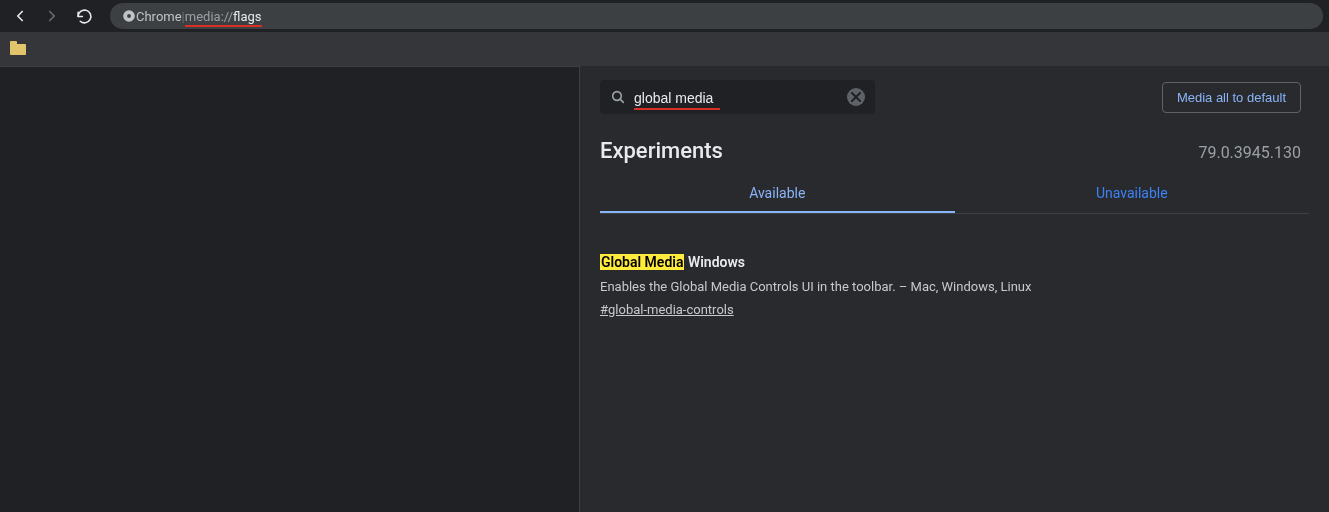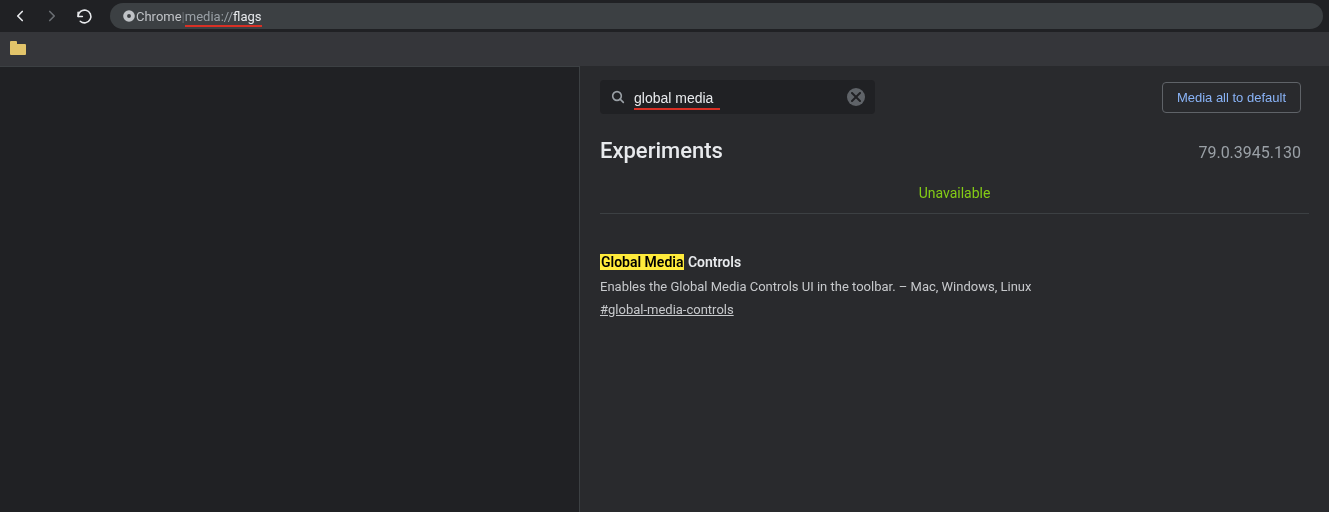--- a/index.html
+++ b/index.html
@@ -134,21 +134,21 @@
   .version { color:#9aa0a6; font-size:16px;text-align:center; }
   .tabs {
     display:flex;
     padding: 18px 20px 0 20px;
   }
   .tab {
     flex:1;
     text-align:center;
     padding-bottom:12px;
     font-size:14px;
-    color:#84cc16;
+    color:#3b82f6;
     cursor:pointer;
     position:relative;
   }
   .tab.active { color:#8ab4f8; }
   .tab.active::after {
     content:""; position:absolute; left:0; right:0; bottom:0; height:2px; background:#8ab4f8;
   }
   .tabline { height:1px; background:#3c4043; margin: 0 20px; }
   .flag {
     display:flex;
@@ -242,28 +242,29 @@
       <div class="spacer"></div>
       <button class="reset-btn">Media all to default</button>
     </div>
 
     <div class="head-row">
       <h1>Experiments</h1>
       <span class="version">79.0.3945.130</span>
     </div>
 
     <div class="tabs">
+      <div class="tab active">Available</div>
       <div class="tab">Unavailable</div>
     </div>
     <div class="tabline"></div>
 
     <div class="flag">
       <div class="flag-text">
         <div class="flag-title">
-          <span class="hl">Global Media</span><span> Controls</span>
+          <span class="hl">Global Media</span><span> Windows</span>
         </div>
         <div class="flag-desc">Enables the Global Media Controls UI in the toolbar. – Mac, Windows, Linux</div>
         <a class="flag-anchor">#global-media-controls</a>
       </div>
     </div>
 
   </div>
 </div>
 
 </body></html>

